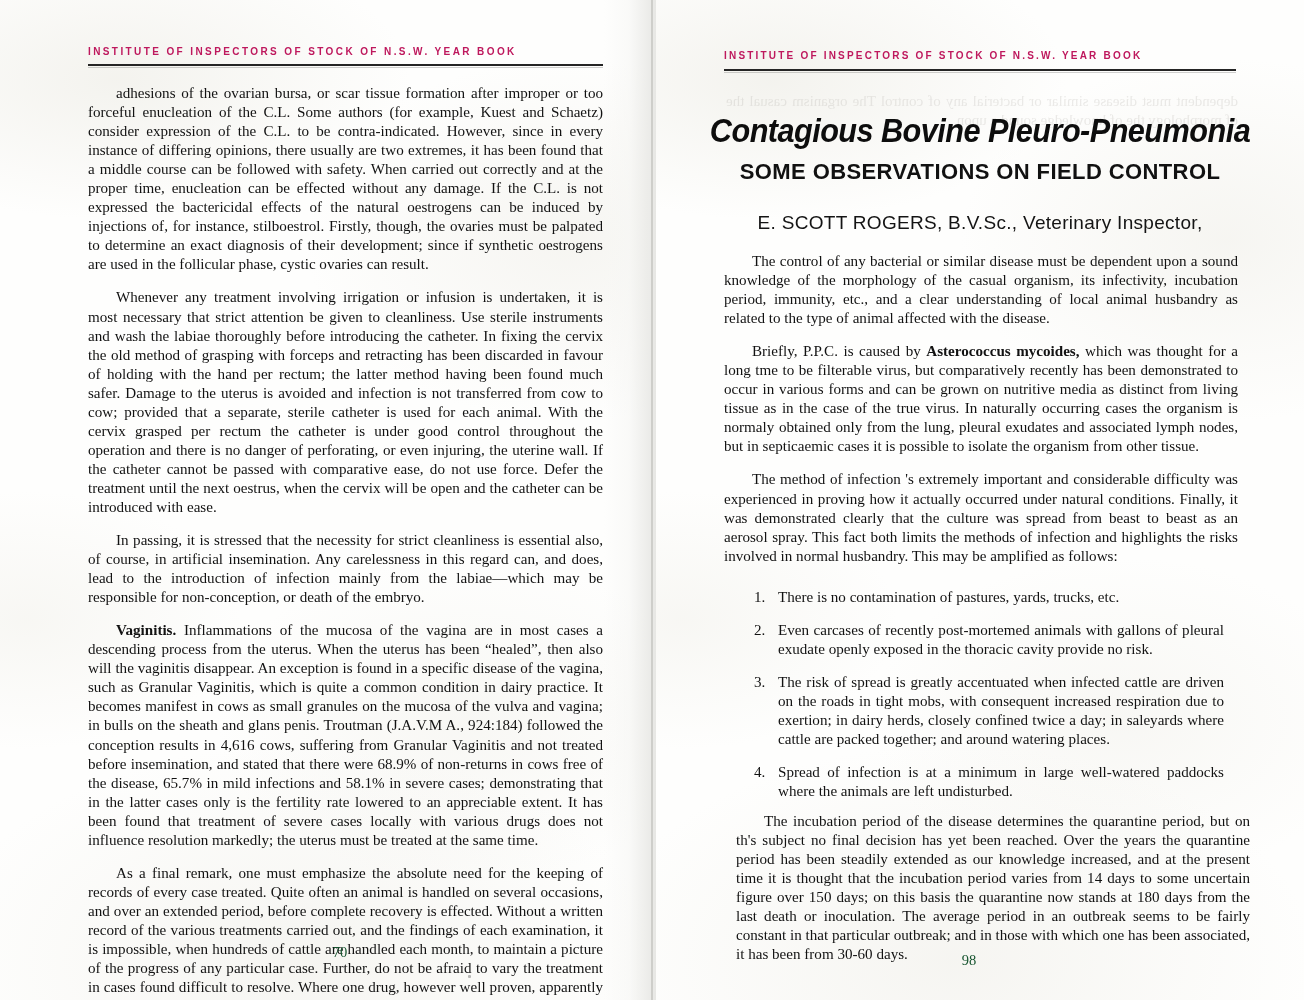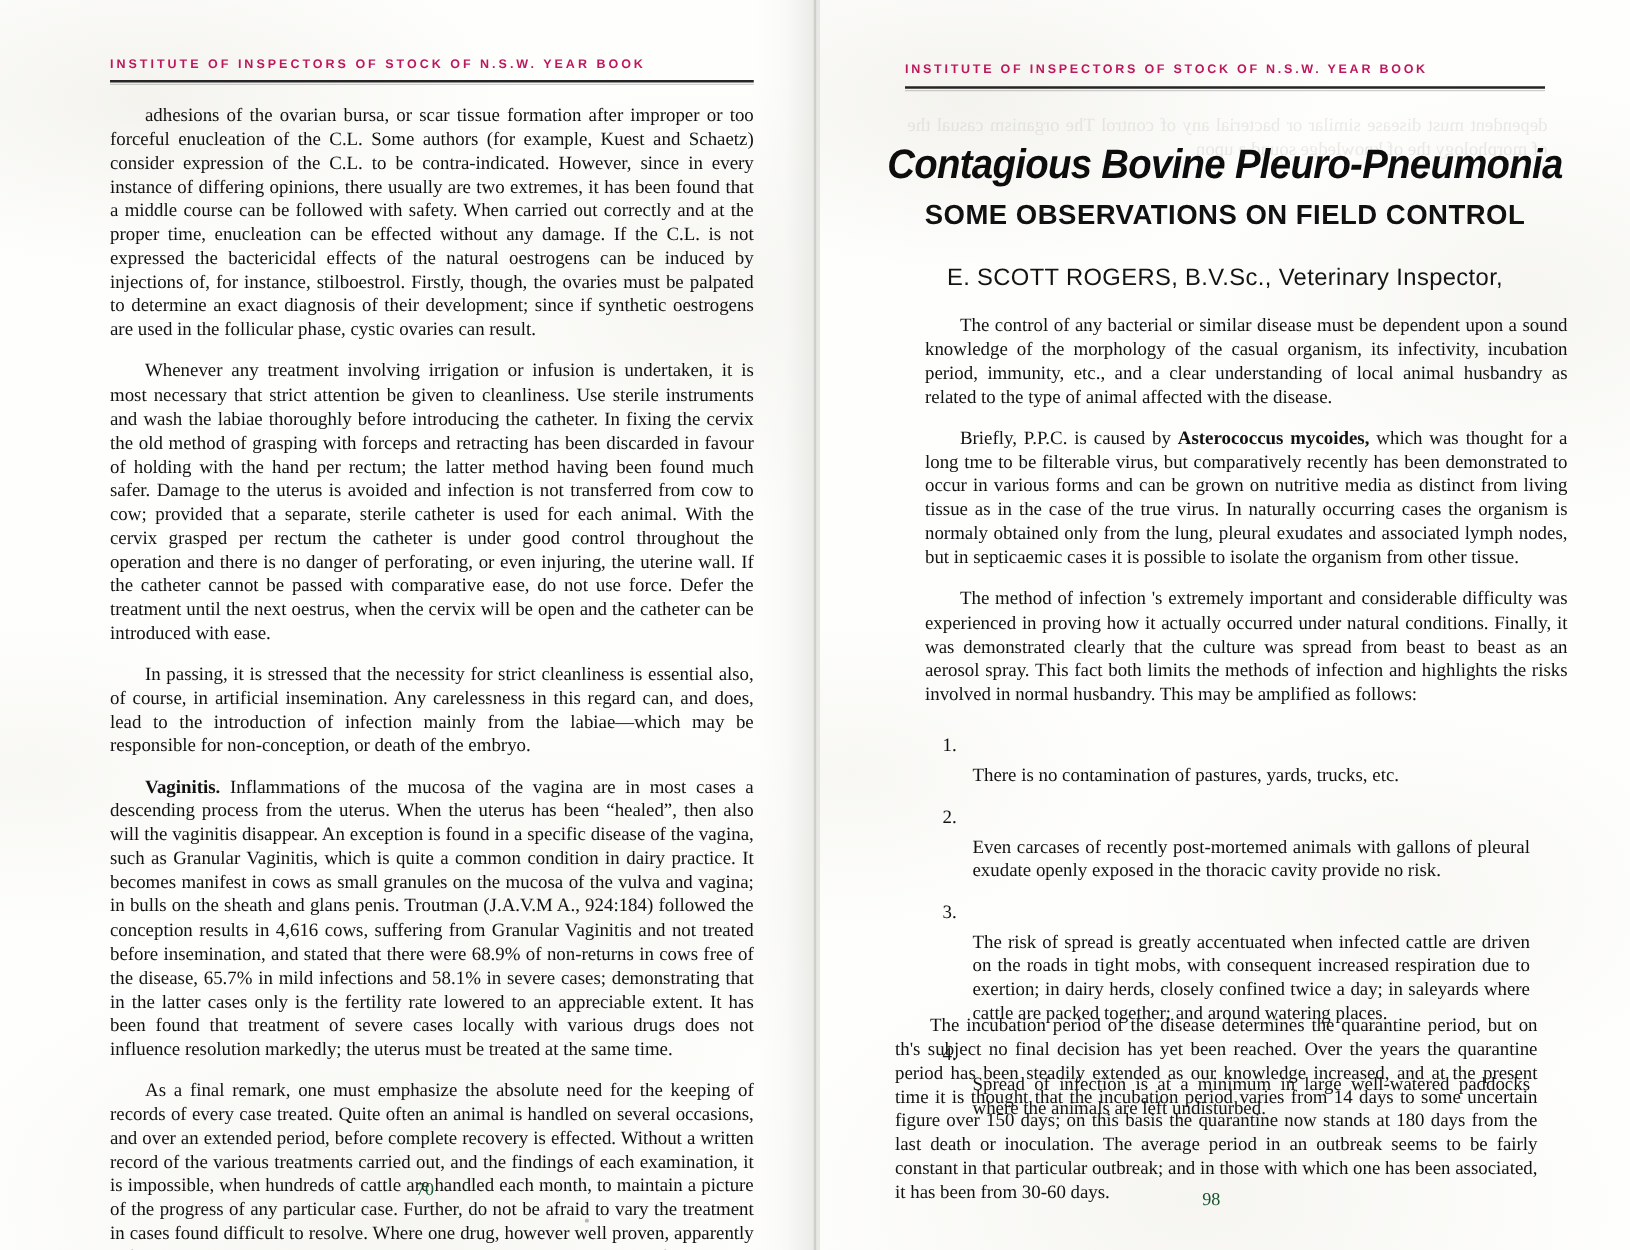--- a/index.html
+++ b/index.html
@@ -156,21 +156,20 @@
     margin-bottom: 14px;
   }
   .numlist .li:last-child { margin-bottom: 0; }
   .numlist .num {
     flex: 0 0 24px;
     text-align: left;
   }
   .numlist .txt {
     flex: 1 1 auto;
     text-align: justify;
-    margin-top: 24px;
   }
 
   
   .folio {
     position: absolute;
     font-family: "Liberation Serif", "DejaVu Serif", serif;
     font-weight: normal;
     font-size: 14.5px;
     color: #14532d;
     text-align: center;
@@ -236,21 +235,21 @@
     </div>
 
     <div class="art-title" style="left:0; top:112px;">Contagious Bovine Pleuro-Pneumonia</div>
 
     <div class="art-sub" style="left:0; top:159px;">SOME OBSERVATIONS ON FIELD CONTROL</div>
 
     <div class="art-author" style="left:0; top:210px;">
       <div>E. SCOTT ROGERS, B.V.Sc., Veterinary Inspector,</div>
     </div>
 
-    <div class="col" style="left:84px; top:252px; width:514px;">
+    <div class="col" style="left:68px; top:252px; width:514px;">
       <p>The control of any bacterial or similar disease must be dependent upon a sound knowledge of the morphology of the casual organism, its infectivity, incubation period, immunity, etc., and a clear understanding of local animal husbandry as related to the type of animal affected with the disease.</p>
       <p><span>Briefly, P.P.C. is caused by </span><b>Asterococcus mycoides,</b><span> which was thought for a long tme to be filterable virus, but comparatively recently has been demonstrated to occur in various forms and can be grown on nutritive media as distinct from living tissue as in the case of the true virus. In naturally occurring cases the organism is normaly obtained only from the lung, pleural exudates and associated lymph nodes, but in septicaemic cases it is possible to isolate the organism from other tissue.</span></p>
       <p>The method of infection 's extremely important and considerable difficulty was experienced in proving how it actually occurred under natural conditions. Finally, it was demonstrated clearly that the culture was spread from beast to beast as an aerosol spray. This fact both limits the methods of infection and highlights the risks involved in normal husbandry. This may be amplified as follows:</p>
     </div>
 
     <div class="numlist" style="left:98px; top:588px; width:470px;">
       <div class="li">
         <span class="num">1.</span>
         <span class="txt">There is no contamination of pastures, yards, trucks, etc.</span>
       </div>
@@ -261,20 +260,20 @@
       <div class="li">
         <span class="num">3.</span>
         <span class="txt">The risk of spread is greatly accentuated when infected cattle are driven on the roads in tight mobs, with consequent increased respiration due to exertion; in dairy herds, closely confined twice a day; in saleyards where cattle are packed together; and around watering places.</span>
       </div>
       <div class="li">
         <span class="num">4.</span>
         <span class="txt">Spread of infection is at a minimum in large well-watered paddocks where the animals are left undisturbed.</span>
       </div>
     </div>
 
-    <div class="col" style="left:60px; top:812px; width:514px;">
+    <div class="col" style="left:80px; top:812px; width:514px;">
       <p>The incubation period of the disease determines the quarantine period, but on th's subject no final decision has yet been reached. Over the years the quarantine period has been steadily extended as our knowledge increased, and at the present time it is thought that the incubation period varies from 14 days to some uncertain figure over 150 days; on this basis the quarantine now stands at 180 days from the last death or inoculation. The average period in an outbreak seems to be fairly constant in that particular outbreak; and in those with which one has been associated, it has been from 30-60 days.</p>
     </div>
 
     <div class="folio" style="left:283px; top:952px;">98</div>
   </div>
 
 </div>
 
 </body></html>

